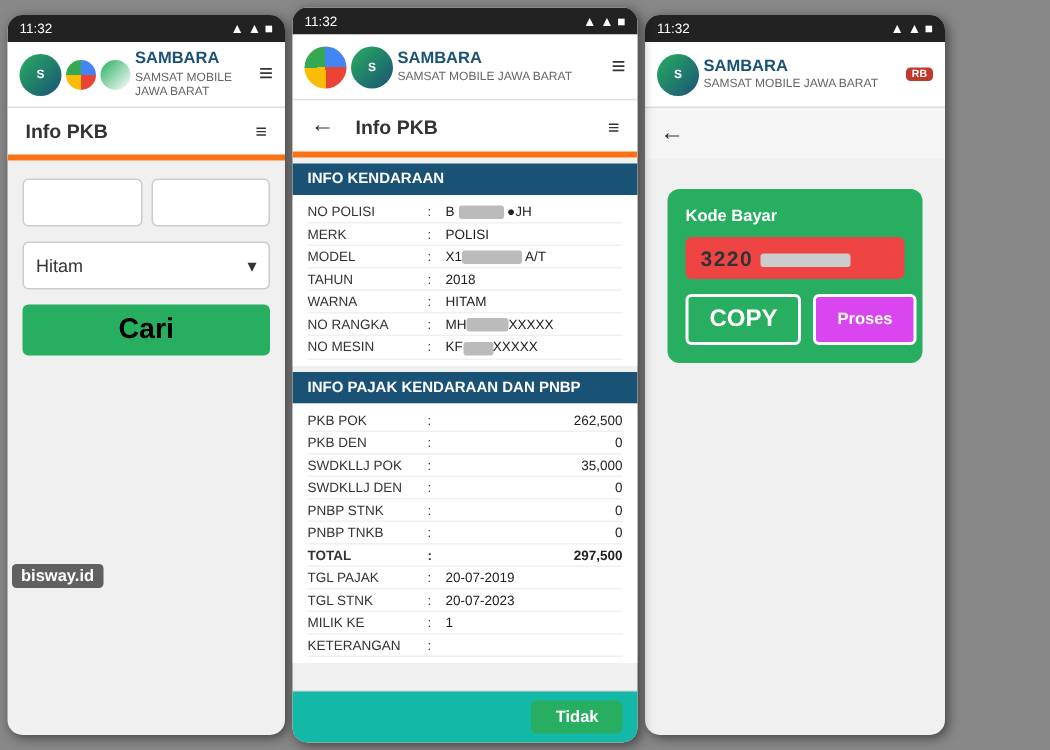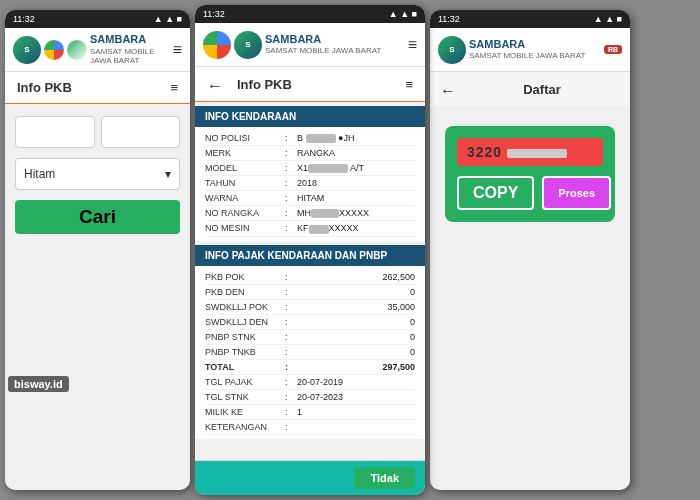--- a/index.html
+++ b/index.html
@@ -104,21 +104,21 @@
     
     .page-title-bar {
       background: #fff;
       padding: 8px 12px;
       font-size: 13px;
       font-weight: bold;
       color: #333;
       display: flex;
       align-items: center;
       justify-content: space-between;
-      border-bottom: 1px solid #f97316;
+      border-bottom: 4px solid #f97316;
     }
 
     
     .left-content {
       padding: 12px 10px;
     }
 
     .plate-row {
       display: flex;
       gap: 6px;
@@ -383,21 +383,21 @@
     <div class="section-header">INFO KENDARAAN</div>
     <div class="info-table">
       <div class="info-row">
         <span class="info-label">NO POLISI</span>
         <span class="info-colon">:</span>
         <span class="info-value">B <span class="blurred-text" style="width:30px;"></span> ●JH</span>
       </div>
       <div class="info-row">
         <span class="info-label">MERK</span>
         <span class="info-colon">:</span>
-        <span class="info-value">RANGKA</span>
+        <span class="info-value">POLISI</span>
       </div>
       <div class="info-row">
         <span class="info-label">MODEL</span>
         <span class="info-colon">:</span>
         <span class="info-value">X1<span class="blurred-text" style="width:40px;"></span> A/T</span>
       </div>
       <div class="info-row">
         <span class="info-label">TAHUN</span>
         <span class="info-colon">:</span>
         <span class="info-value">2018</span>
@@ -496,24 +496,24 @@
       </div>
       <div class="app-header-text">
         <div class="app-header-title">SAMBARA</div>
         <div class="app-header-subtitle">SAMSAT MOBILE JAWA BARAT</div>
       </div>
       <div style="background:#c0392b;color:#fff;font-size:7px;padding:1px 4px;border-radius:3px;font-weight:bold;">RB</div>
     </div>
 
     <div style="background:#f5f5f5;padding:8px 10px;display:flex;align-items:center;">
       <span style="font-size:16px;color:#333;margin-right:8px;cursor:pointer;">←</span>
-      <span style="font-size:13px;font-weight:bold;color:#333;flex:1;text-align:center;">Daftar</span>
     </div>
 
     <div class="kode-bayar-box">
+      <div class="kode-bayar-title">Kode Bayar</div>
       <div class="kode-bayar-number">
         3220 <span class="blurred-text" style="width:60px;background:#ccc;"></span>
       </div>
       <div class="kode-bayar-buttons">
         <button class="copy-btn">COPY</button>
         <button class="proses-btn">Proses</button>
       </div>
     </div>
   </div>
 

